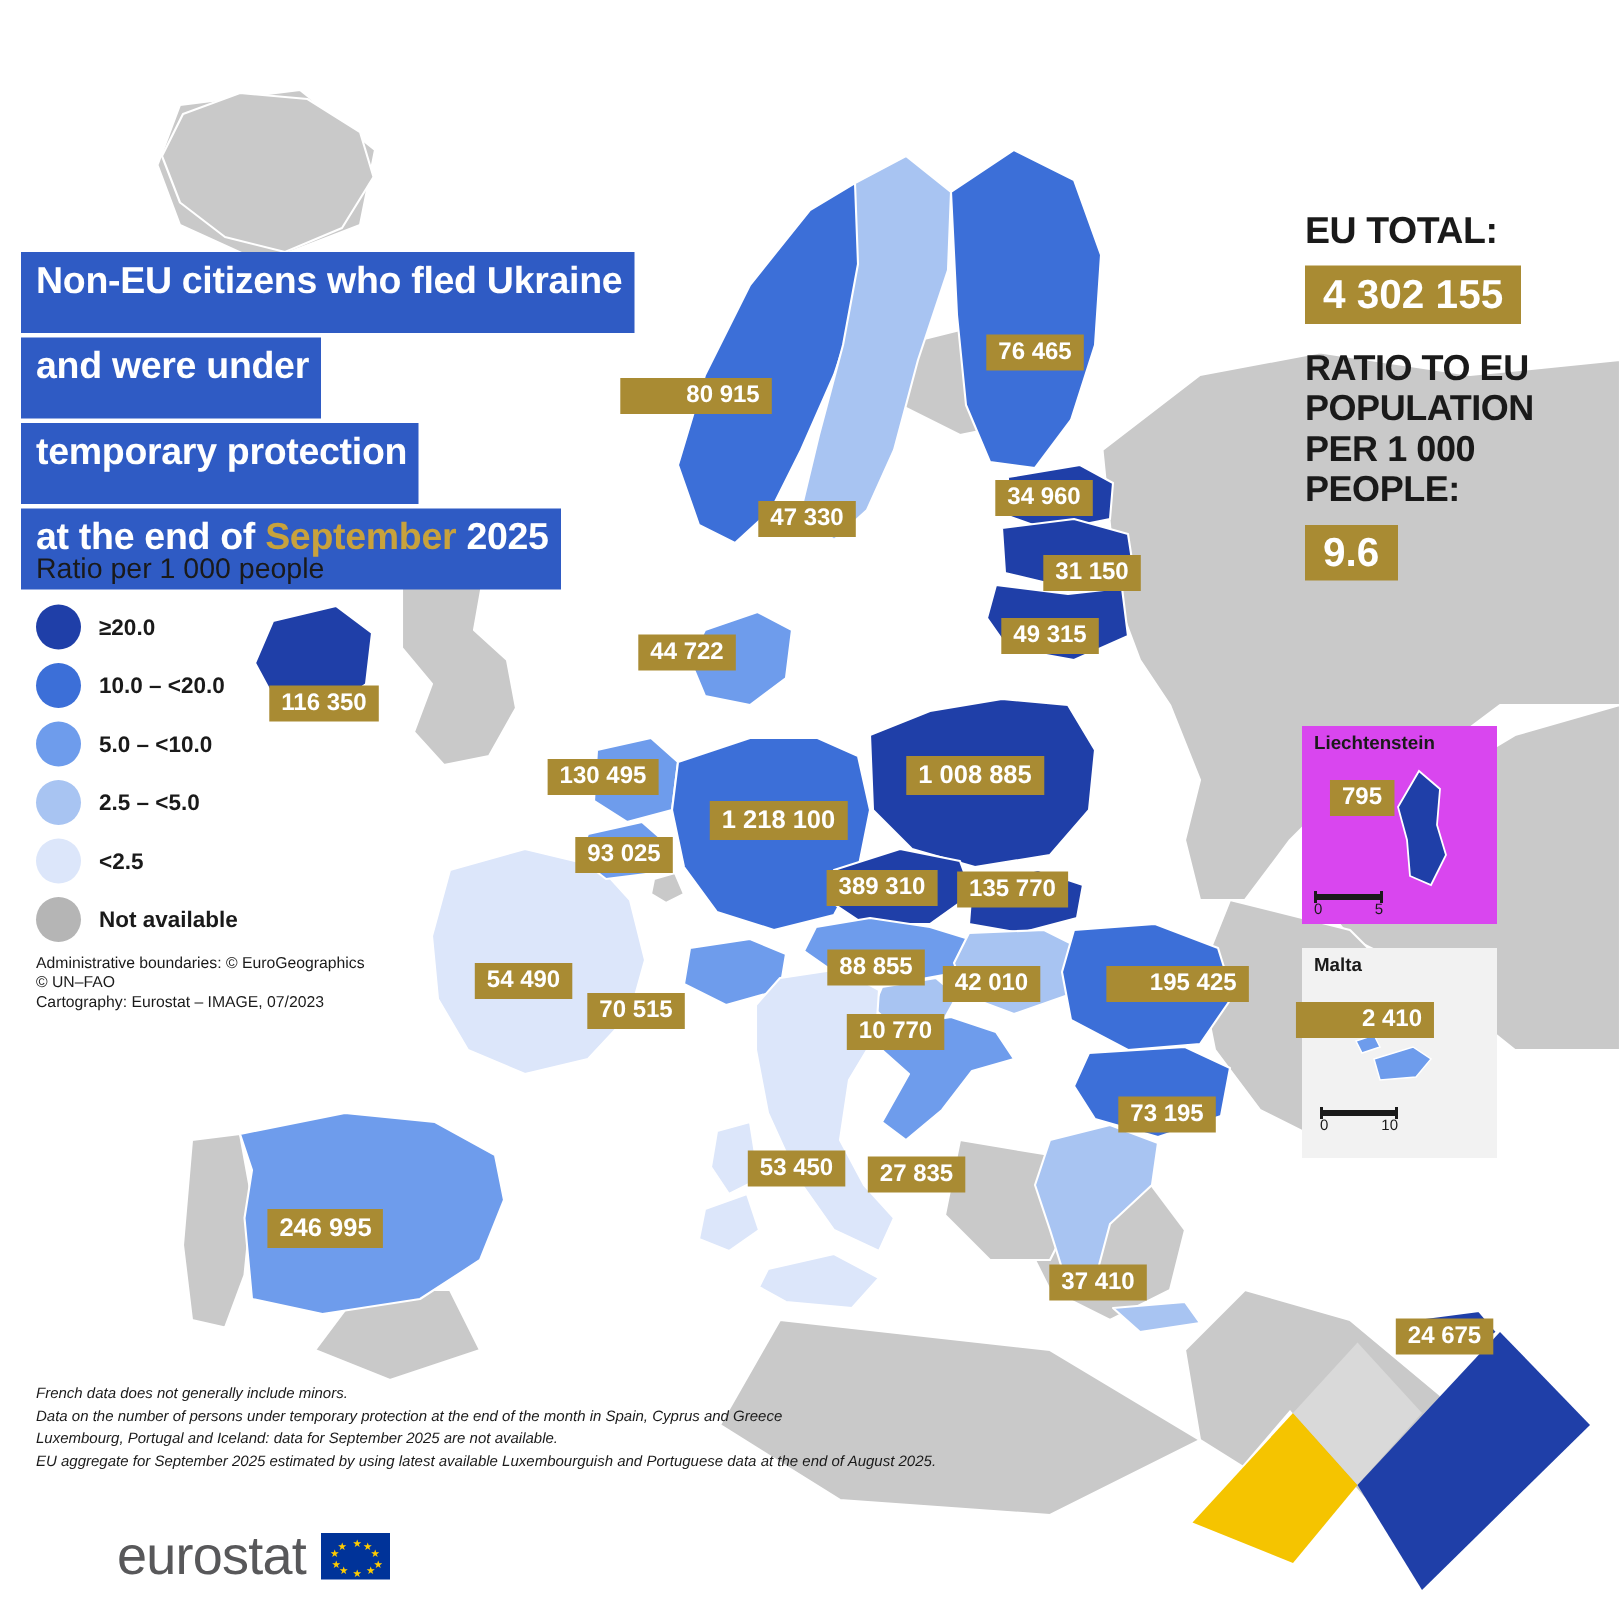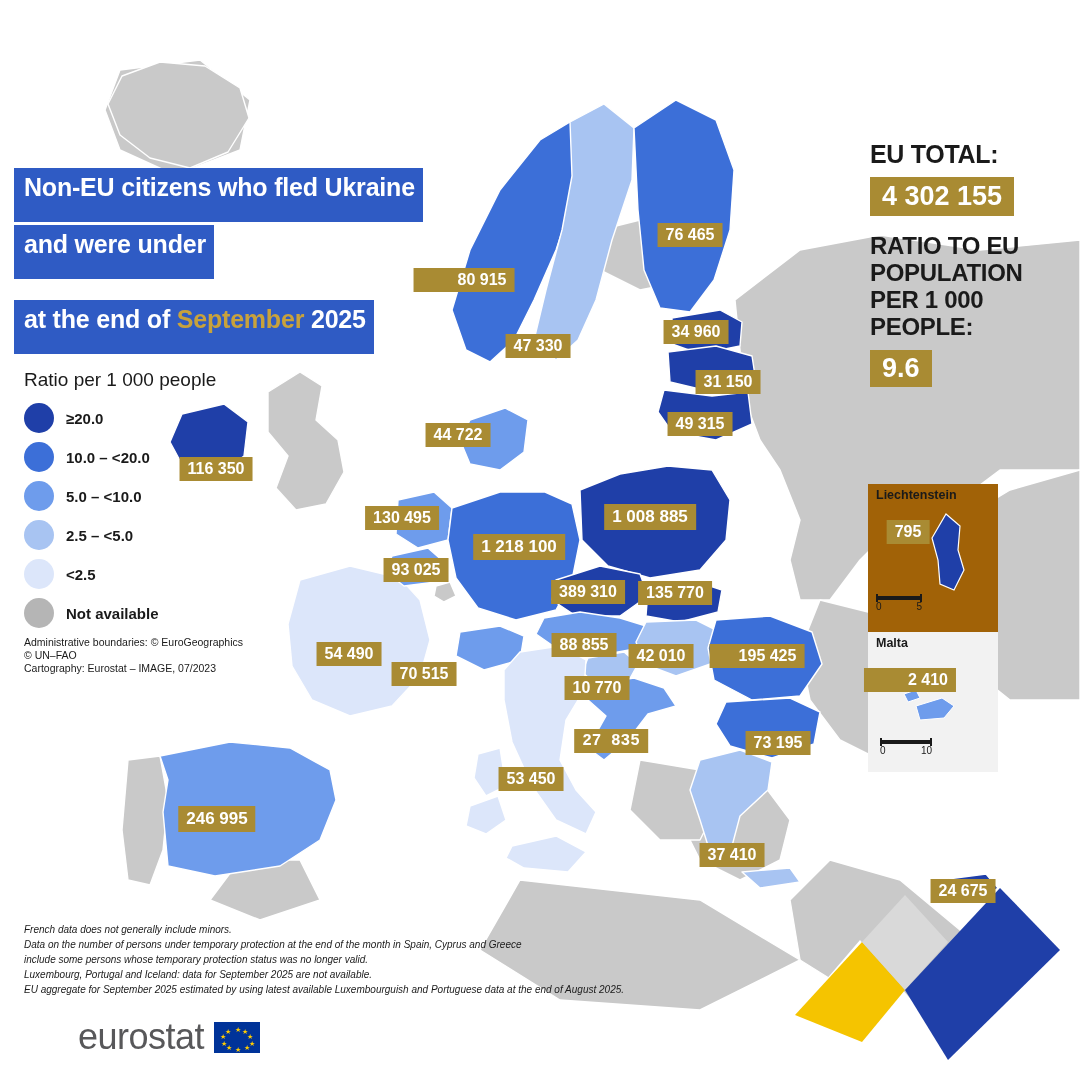--- a/index.html
+++ b/index.html
@@ -172,21 +172,21 @@
       <path d="M800,1010 L860,940 L920,1010 L980,940 L1040,1010 L1080,965 L1080,1080 L800,1080 Z" fill="#ffffff"></path>
       <path d="M795,1015 L862,942 L905,990 L862,1042 Z" fill="#f5c400"></path>
       <path d="M862,942 L905,990 L948,942 L905,895 Z" fill="#d9d9d9"></path>
       <path d="M905,990 L1000,888 L1060,950 L948,1060 Z" fill="#1f3fa8"></path>
     </g>
   </svg>
 
   <div class="title-wrap">
     <div class="title-line">Non-EU citizens who fled Ukraine</div><br>
     <div class="title-line">and were under</div><br>
-    <br>
+    <div class="title-line">temporary protection</div><br>
     <div class="title-line"><span>at the end of </span><span class="hl">September</span><span> 2025</span></div>
   </div>
 
   <div class="legend">
     <div class="legend-title">Ratio per 1 000 people</div>
     <div class="legend-row">
       <span class="legend-swatch" style="background:#1f3fa8"></span>
       <span class="legend-label">≥20.0</span>
     </div>
     <div class="legend-row">
@@ -220,21 +220,21 @@
   <div class="rightpanel">
     <div class="rp-h">EU TOTAL:</div>
     <div class="rp-box">4 302 155</div>
     <div class="rp-h2">RATIO TO EU</div>
     <div class="rp-h2">POPULATION</div>
     <div class="rp-h2">PER 1 000</div>
     <div class="rp-h2">PEOPLE:</div>
     <div class="rp-box2">9.6</div>
   </div>
 
-  <div class="inset" style="left:868px;top:484px;width:130px;height:148px;background:#a16207;">
+  <div class="inset" style="left:868px;top:484px;width:130px;height:132px;background:#d946ef;">
     <svg width="130" height="140" viewBox="0 0 130 140">
       <path d="M78,30 L92,42 L90,66 L96,86 L86,106 L72,100 L70,76 L64,54 Z" fill="#1f3fa8" stroke="#ffffff" stroke-width="1.2"></path>
     </svg>
     <div class="inset-title" style="left:8px;top:4px;">Liechtenstein</div>
     <div class="vlabel" style="left:40px;top:48px;">795</div>
     <div class="scalebar" style="left:8px;top:112px;width:46px;">
       <div class="sb-line" style="width:46px;"></div>
       <div style="display:flex;justify-content:space-between;margin-top:1px;">
         <span>0</span>
         <span>5</span>
@@ -251,51 +251,50 @@
     <div class="vlabel" style="left:42px;top:48px;padding-left:44px;">2 410</div>
     <div class="scalebar" style="left:12px;top:108px;width:52px;">
       <div class="sb-line" style="width:52px;"></div>
       <div style="display:flex;justify-content:space-between;margin-top:1px;">
         <span>0</span>
         <span>10</span>
       </div>
     </div>
   </div>
 
-  <div class="vlabel" style="left:464px;top:280px;padding-left:44px;">80 915</div>
+  <div class="vlabel" style="left:464px;top:264px;padding-left:44px;">80 915</div>
   <div class="vlabel" style="left:690px;top:235px;">76 465</div>
   <div class="vlabel" style="left:538px;top:335px;margin-top:11px;">47 330</div>
   <div class="vlabel" style="left:696px;top:332px;">34 960</div>
   <div class="vlabel" style="left:728px;top:382px;">31 150</div>
   <div class="vlabel" style="left:700px;top:424px;">49 315</div>
   <div class="vlabel" style="left:458px;top:435px;">44 722</div>
   <div class="vlabel" style="left:216px;top:469px;">116 350</div>
   <div class="vlabel" style="left:402px;top:518px;">130 495</div>
   <div class="vlabel big" style="left:650px;top:517px;">1 008 885</div>
   <div class="vlabel big" style="left:519px;top:547px;">1 218 100</div>
   <div class="vlabel" style="left:416px;top:570px;">93 025</div>
   <div class="vlabel" style="left:588px;top:592px;">389 310</div>
   <div class="vlabel" style="left:675px;top:593px;">135 770</div>
   <div class="vlabel" style="left:584px;top:645px;">88 855</div>
   <div class="vlabel" style="left:661px;top:656px;">42 010</div>
   <div class="vlabel" style="left:349px;top:654px;">54 490</div>
   <div class="vlabel" style="left:424px;top:674px;">70 515</div>
-  <div class="vlabel" style="left:757px;top:656px;padding-left:29px;">195 425</div>
+  <div class="vlabel" style="left:785px;top:656px;padding-left:29px;">195 425</div>
   <div class="vlabel" style="left:597px;top:688px;">10 770</div>
-  <div class="vlabel" style="left:611px;top:741px;font-family:Liberation Mono, monospace;">27 835</div>
+  <div class="vlabel" style="left:611px;top:783px;">27 835</div>
   <div class="vlabel" style="left:778px;top:743px;">73 195</div>
   <div class="vlabel" style="left:531px;top:779px;">53 450</div>
   <div class="vlabel big" style="left:217px;top:819px;">246 995</div>
   <div class="vlabel" style="left:732px;top:855px;">37 410</div>
   <div class="vlabel" style="left:963px;top:891px;">24 675</div>
 
   <div class="footnotes">
     <div>French data does not generally include minors.</div>
     <div>Data on the number of persons under temporary protection at the end of the month in Spain, Cyprus and Greece</div>
-    <div>include some persons whose temporary protection status was no longer valid.</div>
     <div>Luxembourg, Portugal and Iceland: data for September 2025 are not available.</div>
     <div>EU aggregate for September 2025 estimated by using latest available Luxembourguish and Portuguese data at the end of August 2025.</div>
   </div>
 
   <div class="logo">
     <div class="logo-text">eurostat</div>
     <div class="eu-flag">
       <span class="eu-star" style="left:21px;top:4px;">★</span>
       <span class="eu-star" style="left:28px;top:6px;">★</span>
       <span class="eu-star" style="left:33px;top:11px;">★</span>

